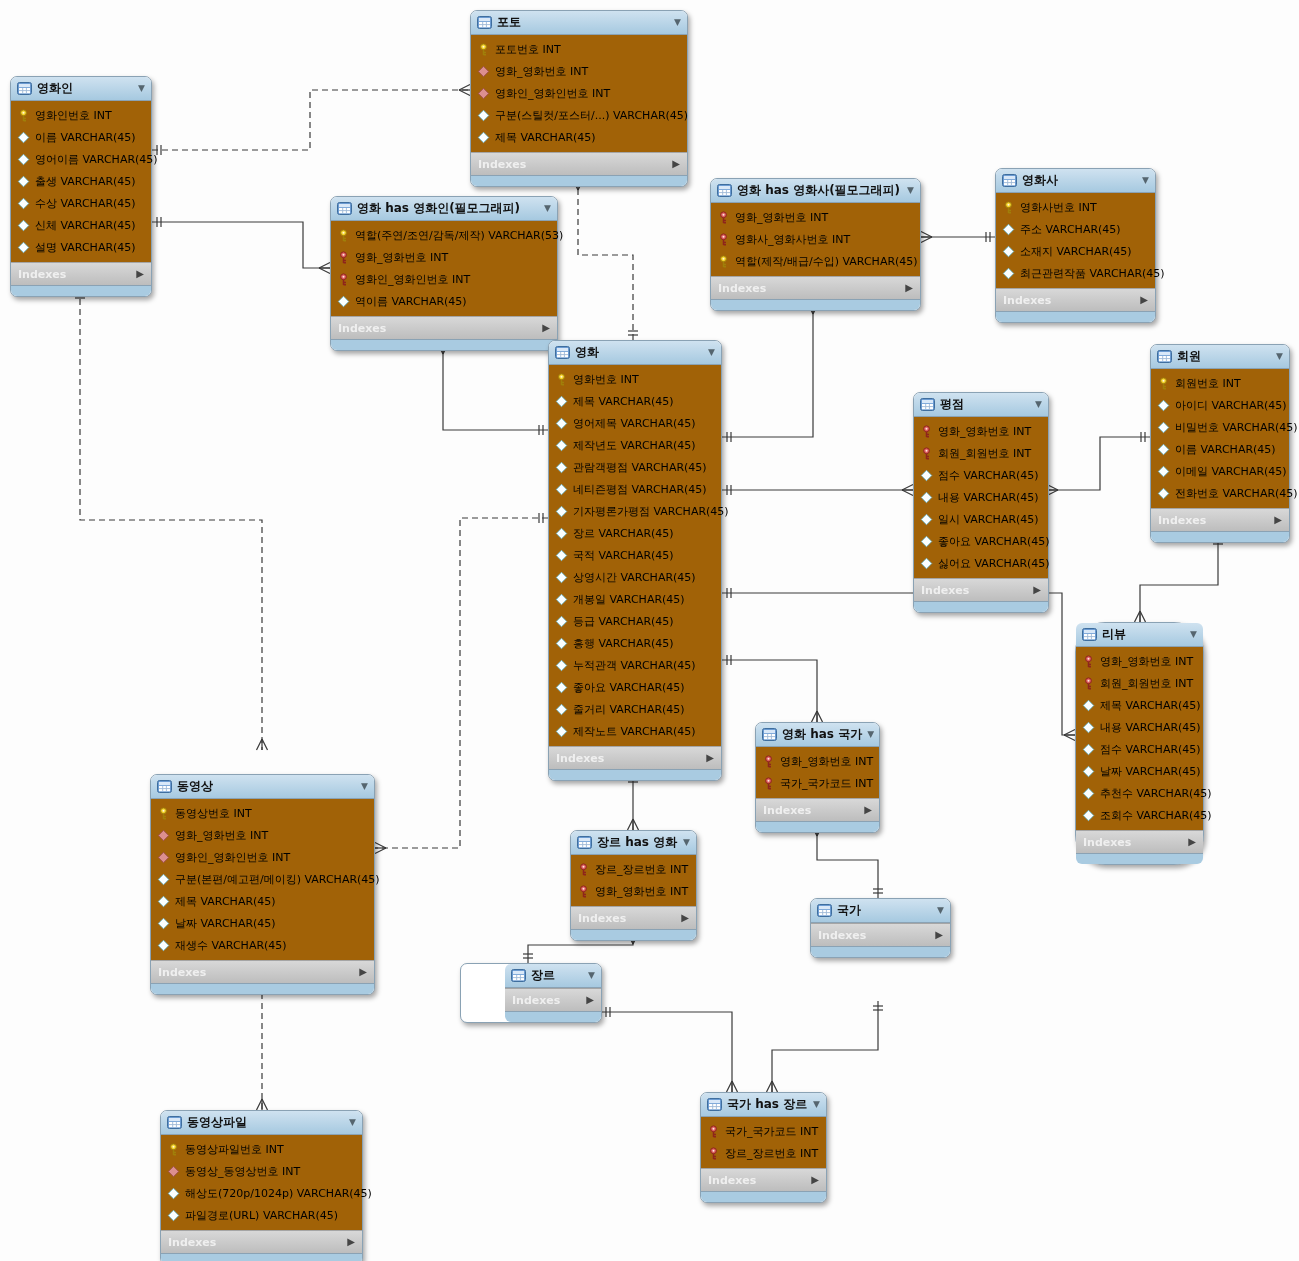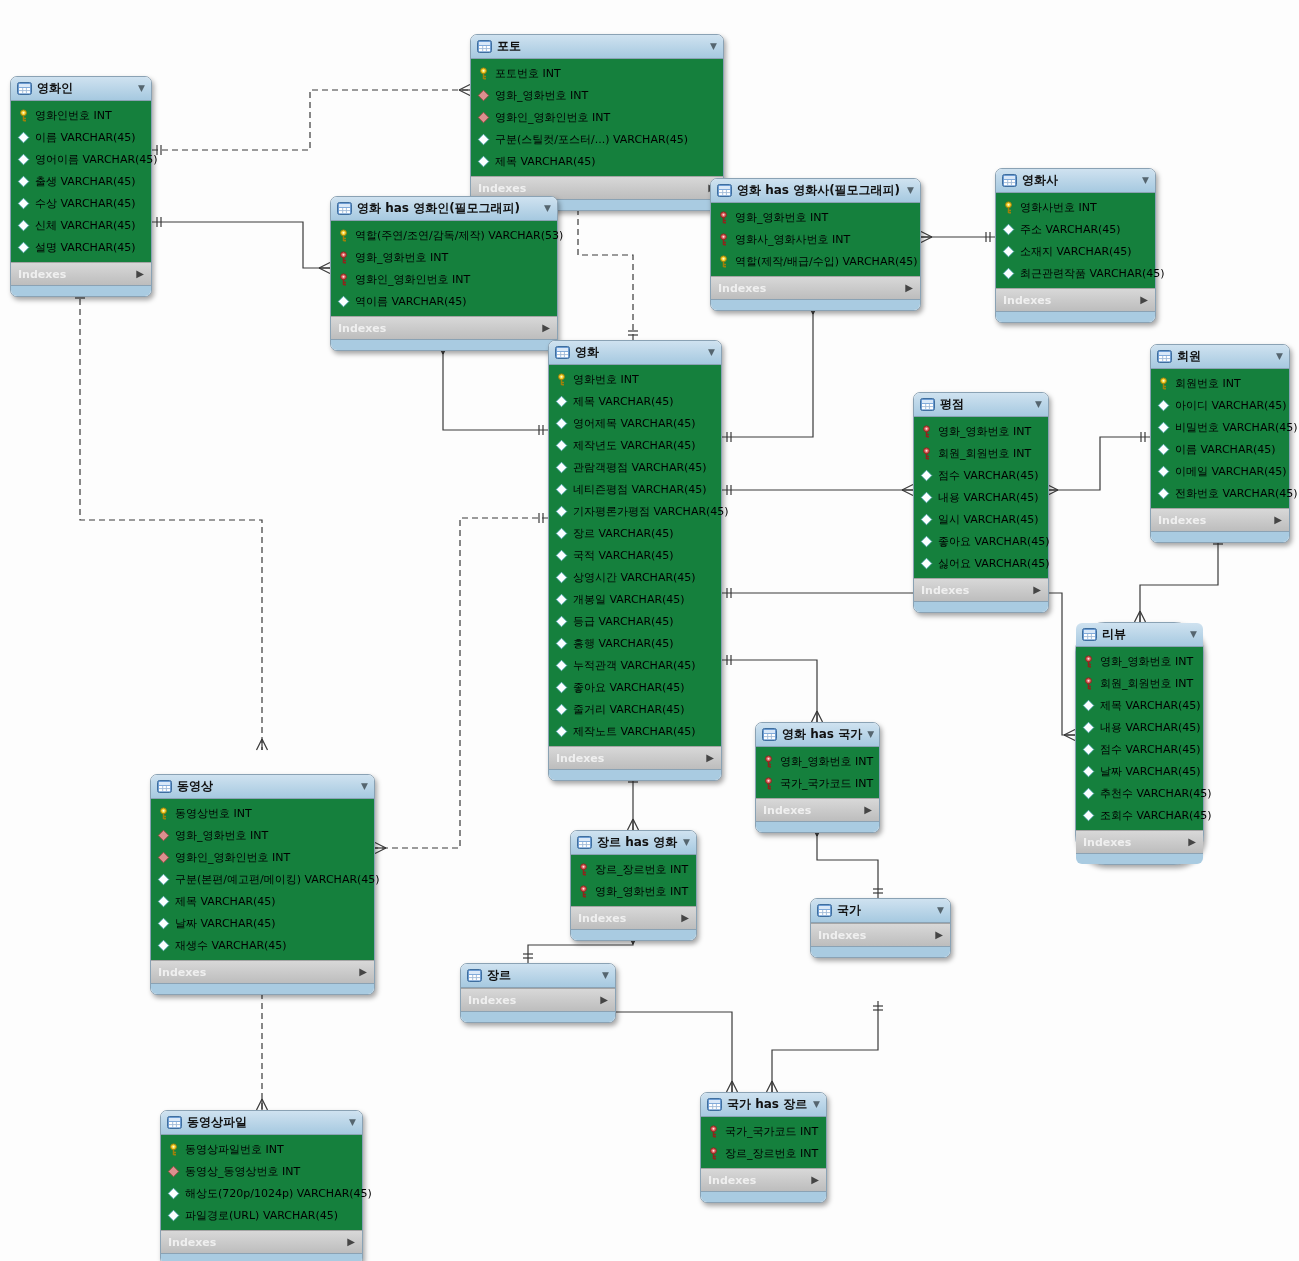--- a/index.html
+++ b/index.html
@@ -16,21 +16,21 @@
     box-shadow:2px 3px 5px rgba(0,0,0,.35);font-size:11px;box-sizing:border-box;
   }
   .tbl-header{
     height:23px;display:flex;align-items:center;gap:5px;padding:0 6px;
     background:linear-gradient(#cfe2f0,#a6c9e0);
     border-bottom:1px solid #8aa2b4;border-radius:6px 6px 0 0;
     font-size:12px;font-weight:600;color:#111;white-space:nowrap;
   }
   .tbl-icon{display:inline-flex;flex:none;}
   .collapse-arrow{margin-left:auto;color:#55656f;font-size:9px;line-height:1;}
-  .tbl-body{padding:3px 0 4px;background:#15803d;}
+  .tbl-body{padding:3px 0 4px;background:#a16207;}
   .row{display:flex;align-items:center;height:22px;padding:0 6px;white-space:nowrap;color:#000;}
   .fi{width:13px;height:13px;margin-right:5px;flex:none;display:inline-flex;}
   .tbl-indexes{
     height:22px;display:flex;align-items:center;padding:0 7px;
     background:linear-gradient(#d8d8d8,#bdbdbd);border-top:1px solid #a5a5a5;
     color:#efefef;font-weight:bold;font-size:11px;
   }
   .idx-arrow{margin-left:auto;color:#454545;font-size:10px;line-height:1;}
   .tbl-footer{height:10px;background:#a9cbe1;border-top:1px solid #8aa2b4;border-radius:0 0 6px 6px;}
 </style>
@@ -266,21 +266,21 @@
             <span>설명 VARCHAR(45)</span>
           </div>
         </div>
     <div class="tbl-indexes">
       <span class="idx-label">Indexes</span>
       <span class="idx-arrow">▶</span>
     </div>
     <div class="tbl-footer"></div>
   </div>
 
-  <div class="tbl" style="left: 470px; top: 10px; width: 254px; margin-top: 24px;">
+  <div class="tbl" style="left: 470px; top: 10px; width: 218px;">
     <div class="tbl-header">
       <span class="tbl-icon">
             <svg width="15" height="13" viewBox="0 0 15 13">
               <rect x="0.5" y="0.5" width="14" height="12" rx="2" fill="#6b9bd2" stroke="#3f6e9e"></rect>
               <rect x="2" y="2" width="11" height="3.2" fill="#d9e8f8"></rect>
               <rect x="2" y="6" width="11" height="5.3" fill="#ffffff"></rect>
               <path d="M5.7 6 v5.3 M9.4 6 v5.3 M2 8.6 h11" stroke="#9db8d6" stroke-width="0.9" fill="none"></path>
             </svg>
           </span>
       <span class="tbl-title">포토</span>
@@ -1066,21 +1066,21 @@
             <span>영화_영화번호 INT</span>
           </div>
         </div>
     <div class="tbl-indexes">
       <span class="idx-label">Indexes</span>
       <span class="idx-arrow">▶</span>
     </div>
     <div class="tbl-footer"></div>
   </div>
 
-  <div class="tbl" style="left: 460px; top: 963px; width: 156px;">
+  <div class="tbl" style="left: 460px; top: 963px; width: 142px; padding-left: 44px;">
     <div class="tbl-header">
       <span class="tbl-icon">
             <svg width="15" height="13" viewBox="0 0 15 13">
               <rect x="0.5" y="0.5" width="14" height="12" rx="2" fill="#6b9bd2" stroke="#3f6e9e"></rect>
               <rect x="2" y="2" width="11" height="3.2" fill="#d9e8f8"></rect>
               <rect x="2" y="6" width="11" height="5.3" fill="#ffffff"></rect>
               <path d="M5.7 6 v5.3 M9.4 6 v5.3 M2 8.6 h11" stroke="#9db8d6" stroke-width="0.9" fill="none"></path>
             </svg>
           </span>
       <span class="tbl-title">장르</span>

